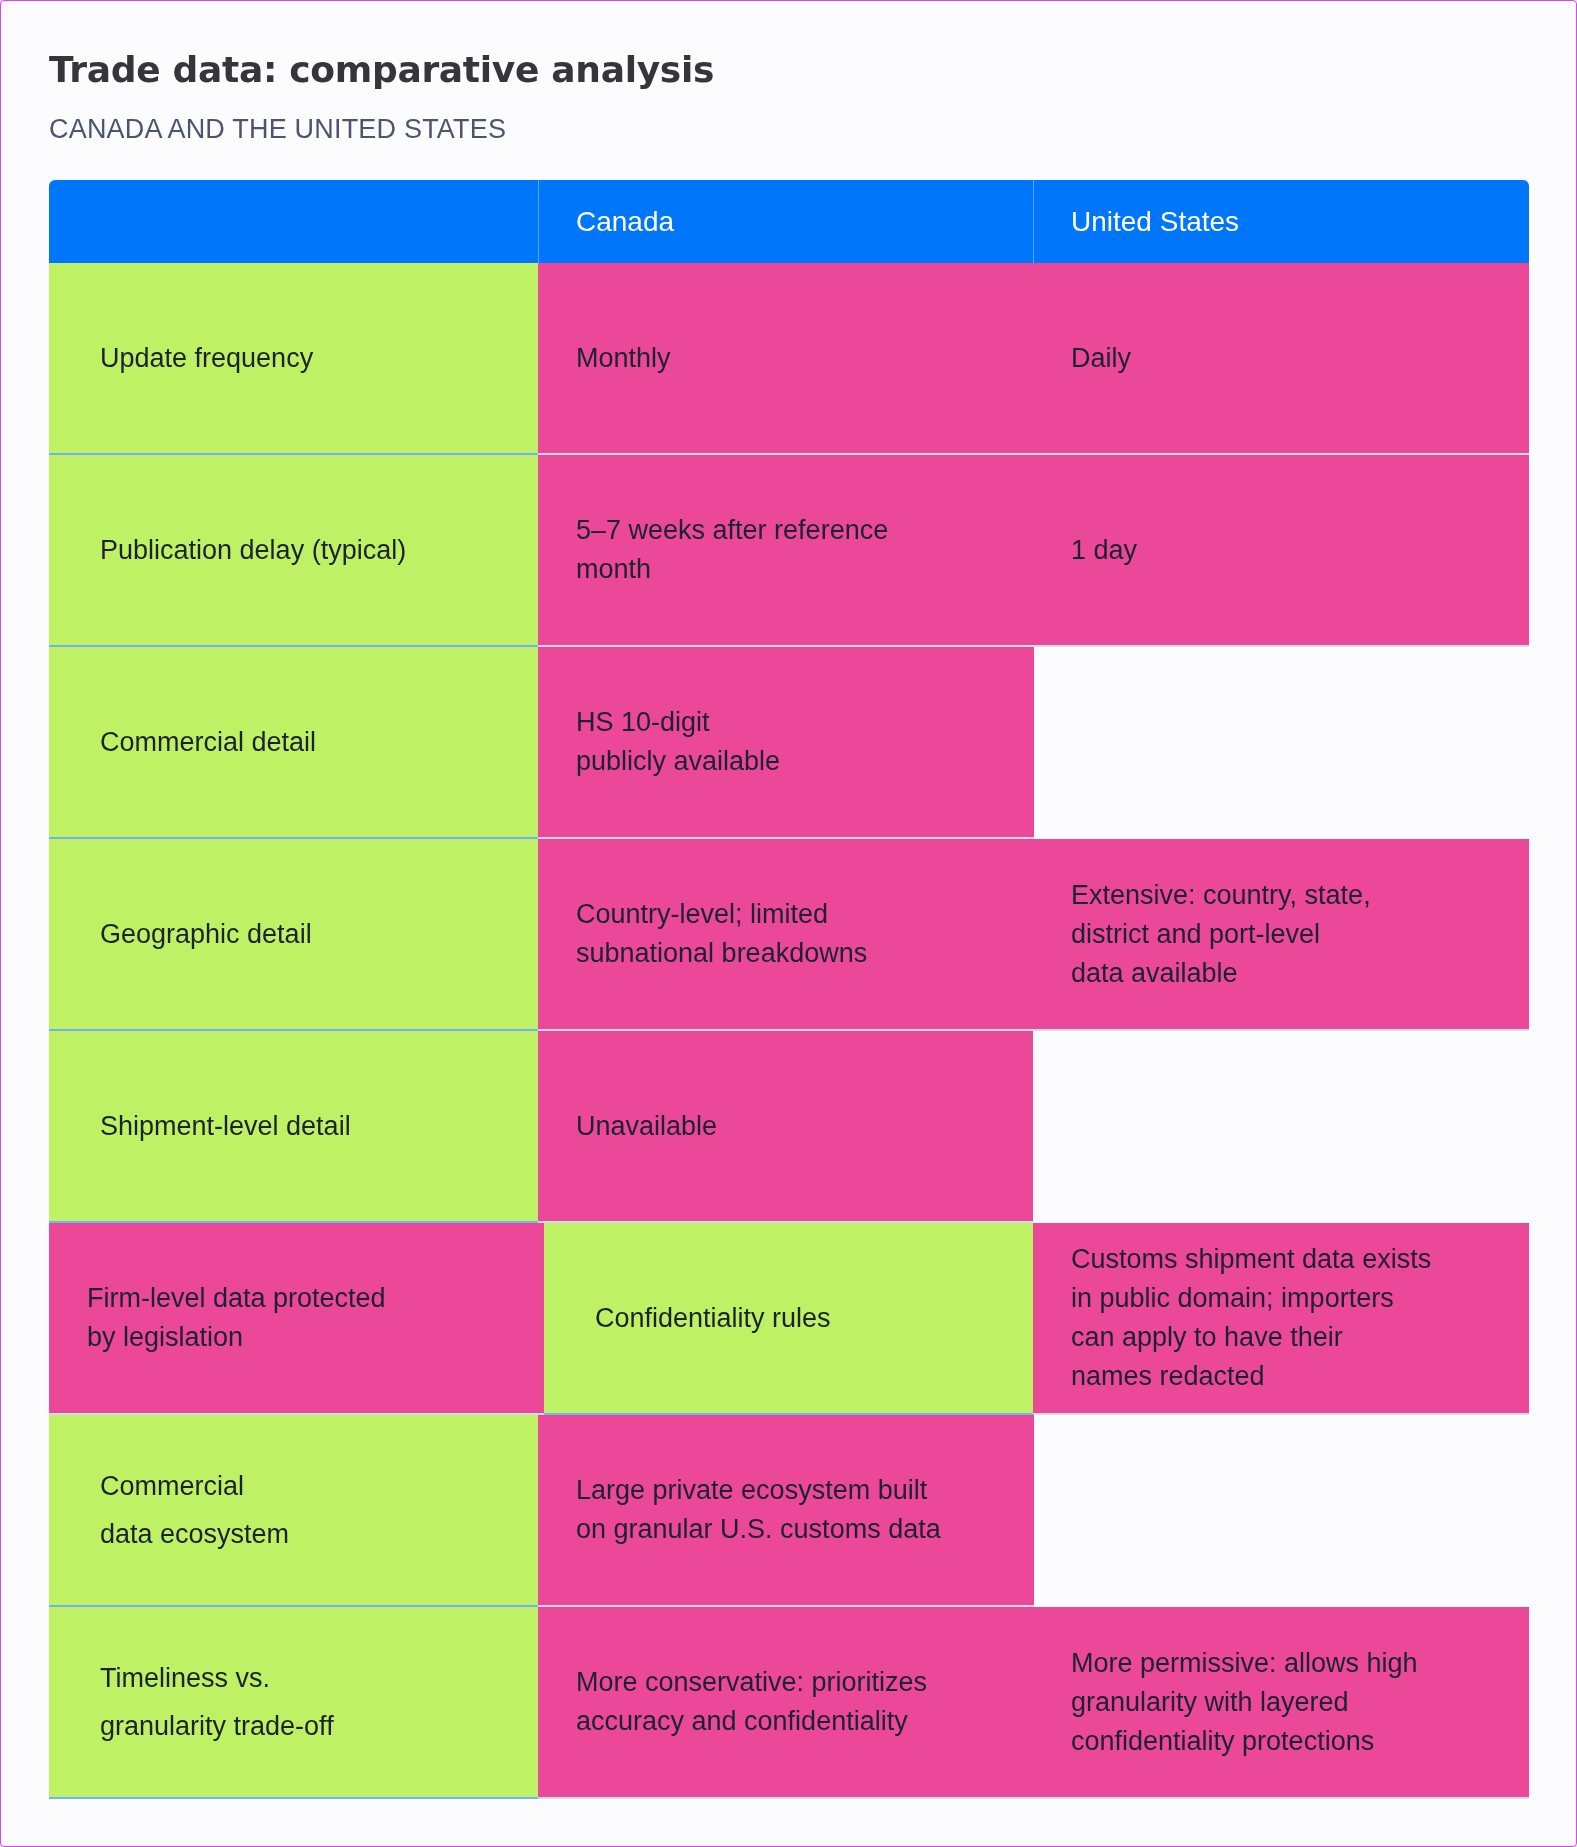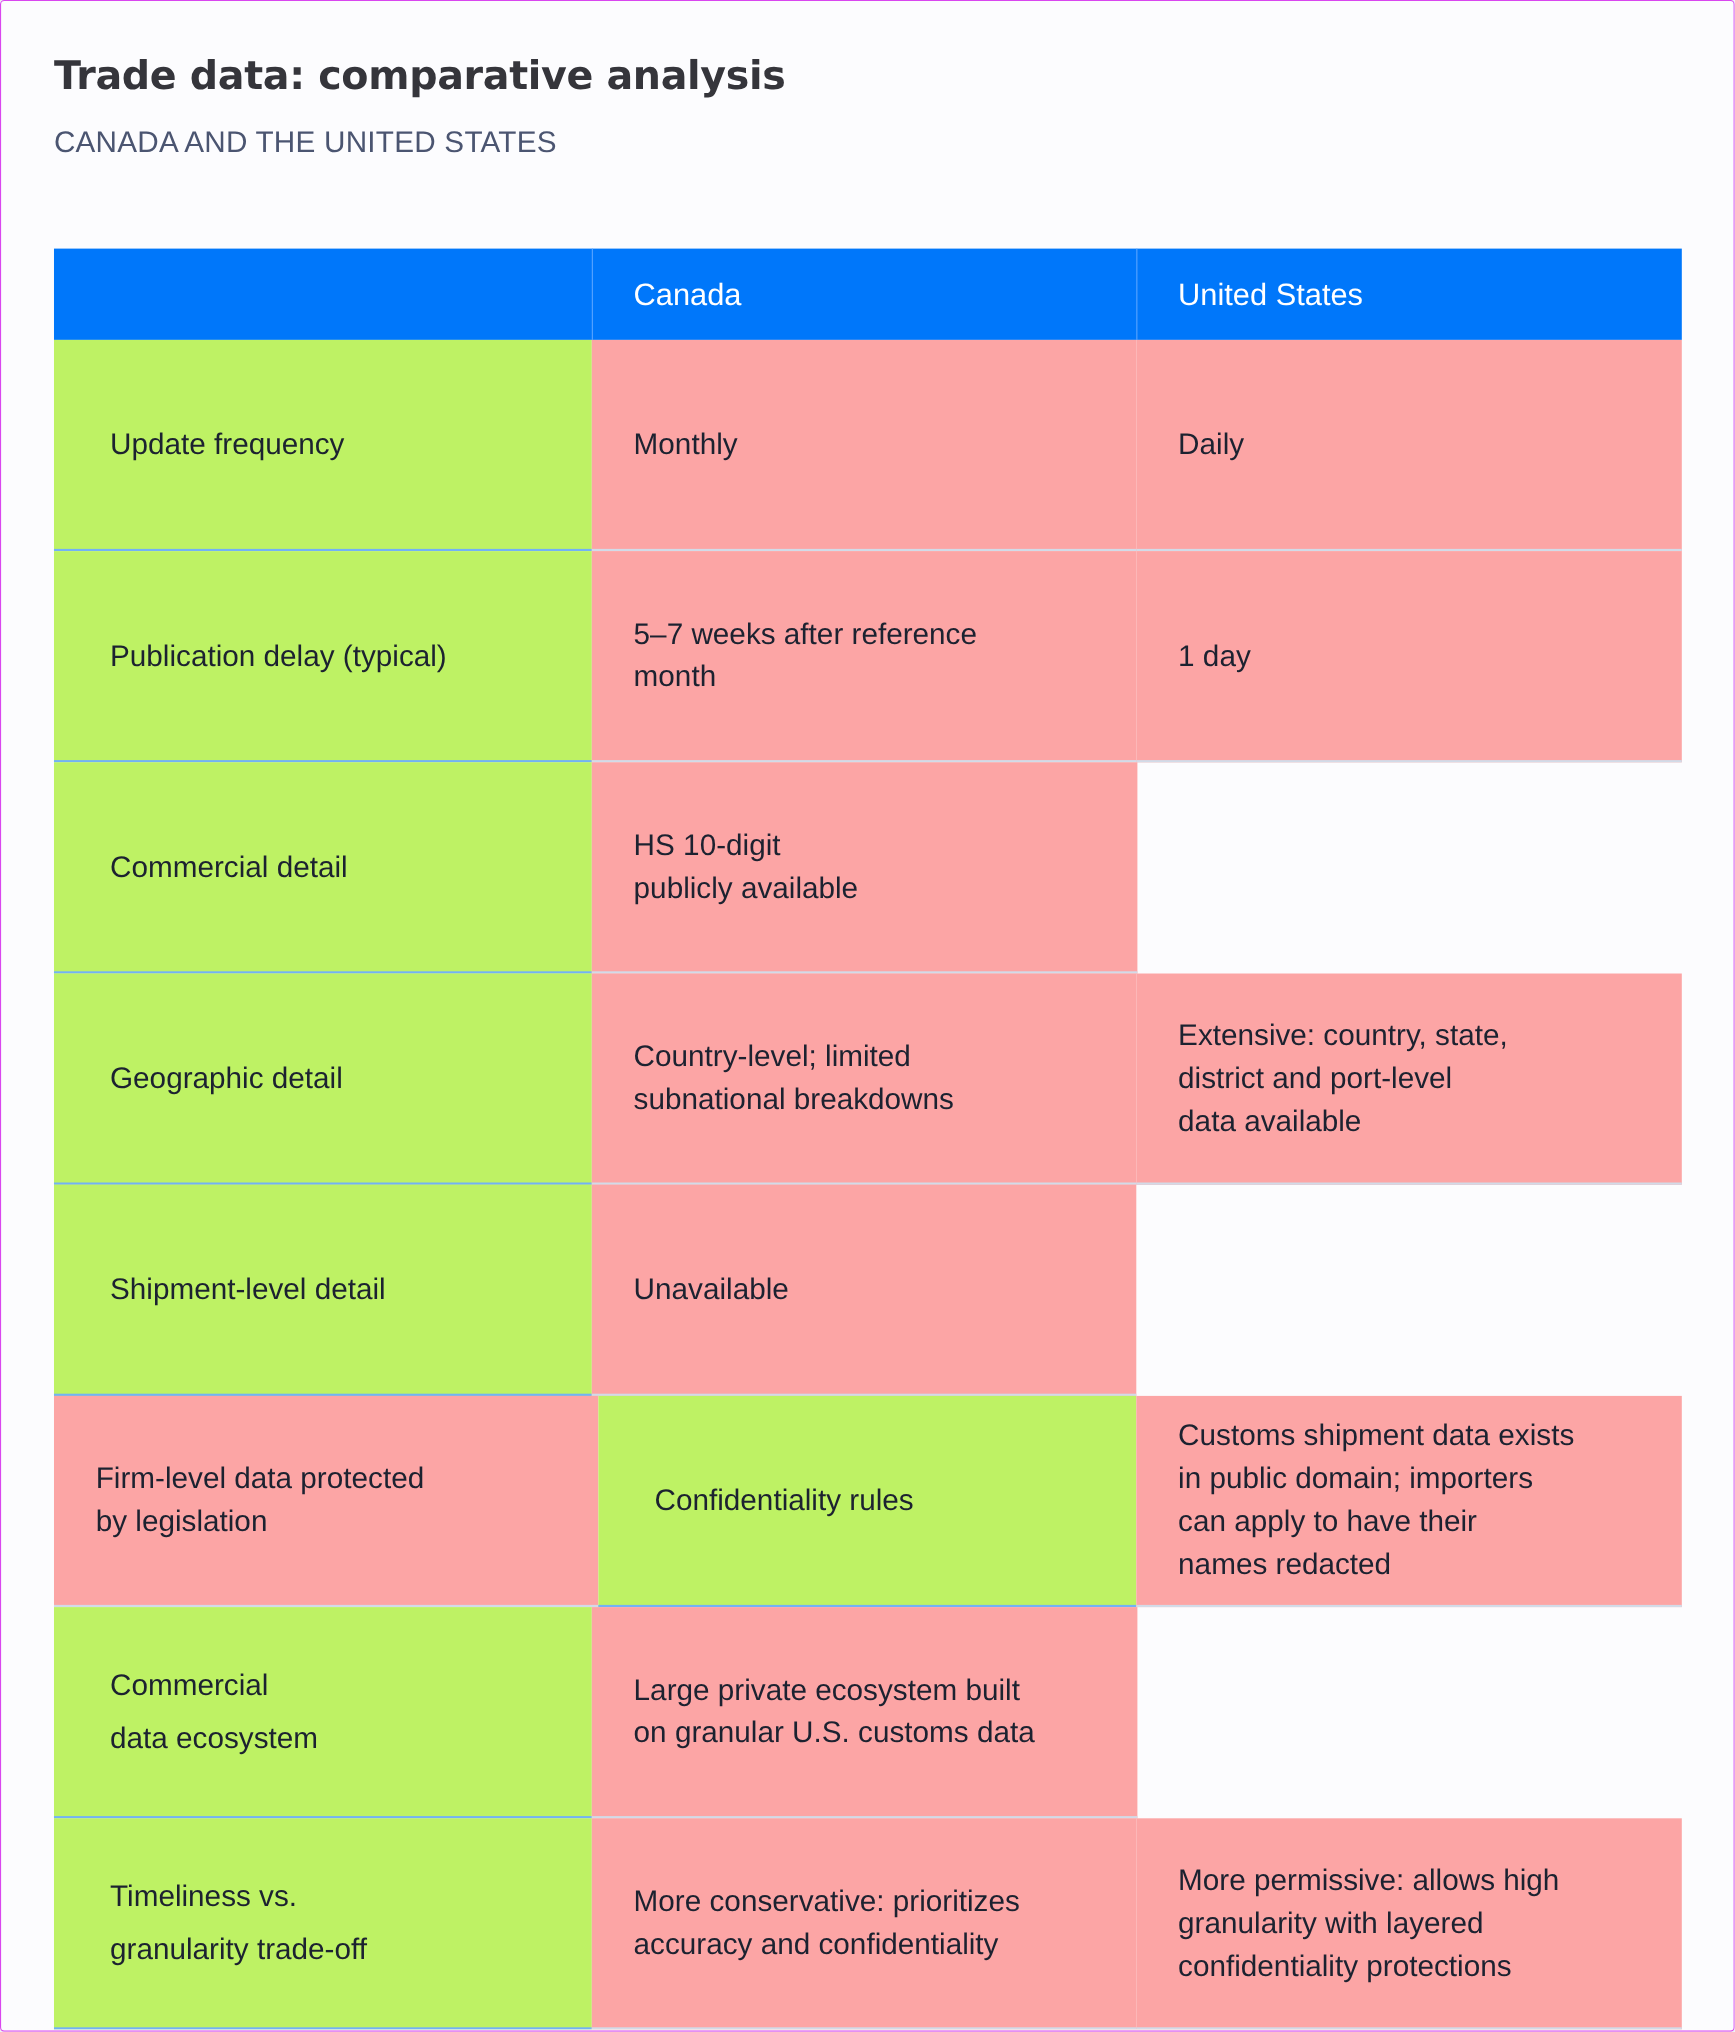--- a/index.html
+++ b/index.html
@@ -18,40 +18,40 @@
     font-size:36px; color:#35353b; letter-spacing:-0.3px; white-space:nowrap;
   }
   .subtitle {
     position:absolute; left:48px; top:113px;
     font-size:27px; color:#4b5571; letter-spacing:0.2px; white-space:nowrap;
   }
   .table {
     position:absolute; left:48px; top:179px; width:1480px;
     border-radius:6px 6px 0 0; overflow:hidden;
   }
-  .thead { display:flex; height:83px; background:#0077fa;margin-top:46px; }
+  .thead { display:flex; height:83px; background:#0077fa; }
   .th {
     box-sizing:border-box; display:flex; align-items:center;
     color:#ffffff; font-size:28px; padding-left:37px;
   }
   .th + .th { border-left:1px solid #5aa5ff; }
   .c1 { width:489px; }
   .c2 { width:495px; }
   .c3 { width:496px; }
   .row { display:flex; height:192px; }
   .cell {
     box-sizing:border-box; display:flex; align-items:center;
     font-size:27px; line-height:39px; color:#1c2230;
   }
   .cell.lbl {
     background:#bef264; padding-left:51px; padding-right:30px;
     border-bottom:2px solid #72b2f5;
   }
   .cell.val {
-    background:#fca5a5; padding-left:38px; padding-right:40px;
+    background:#ec4899; padding-left:38px; padding-right:40px;
     border-bottom:2px solid #d2dbe8;
   }
   .cell.val.us { padding-left:38px; }
   .cell span { white-space:pre-line; display:block; }
   .row .lbl span { line-height:48px; }
 </style>
 </head>
 <body>
 
 <div class="card">

